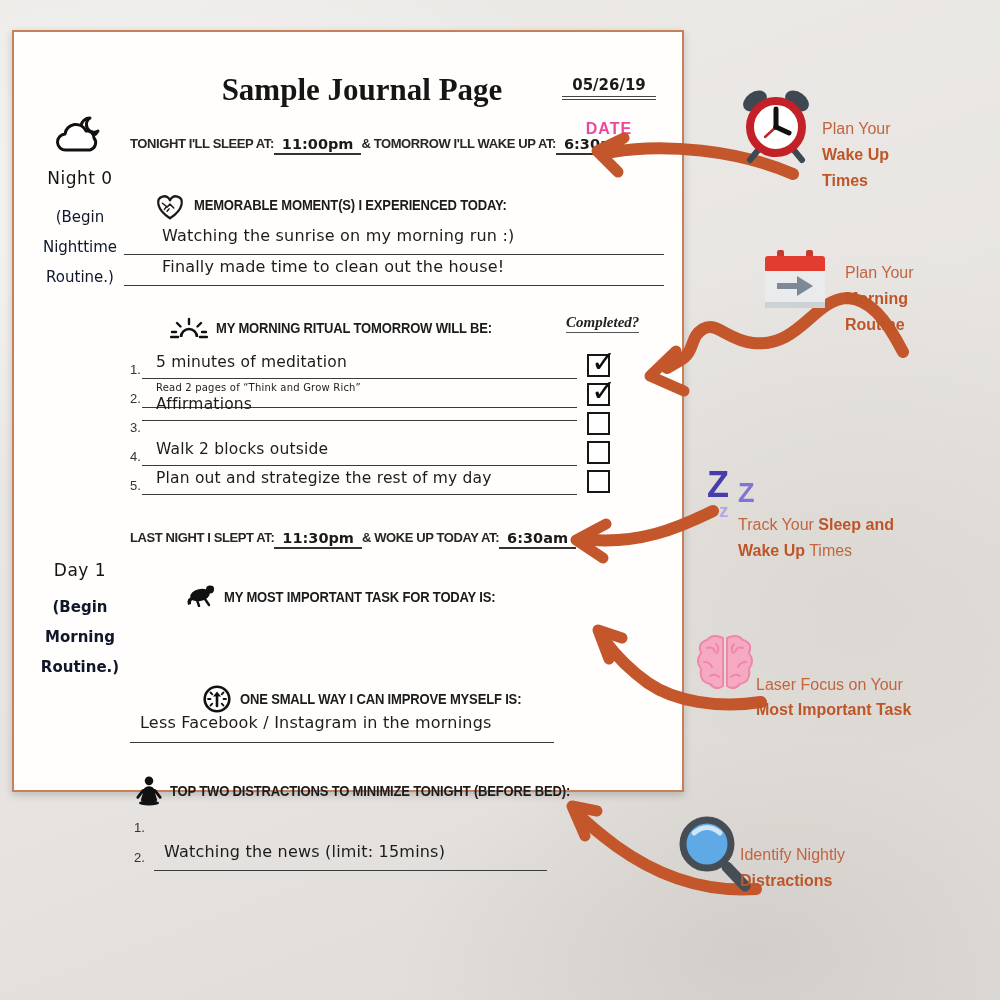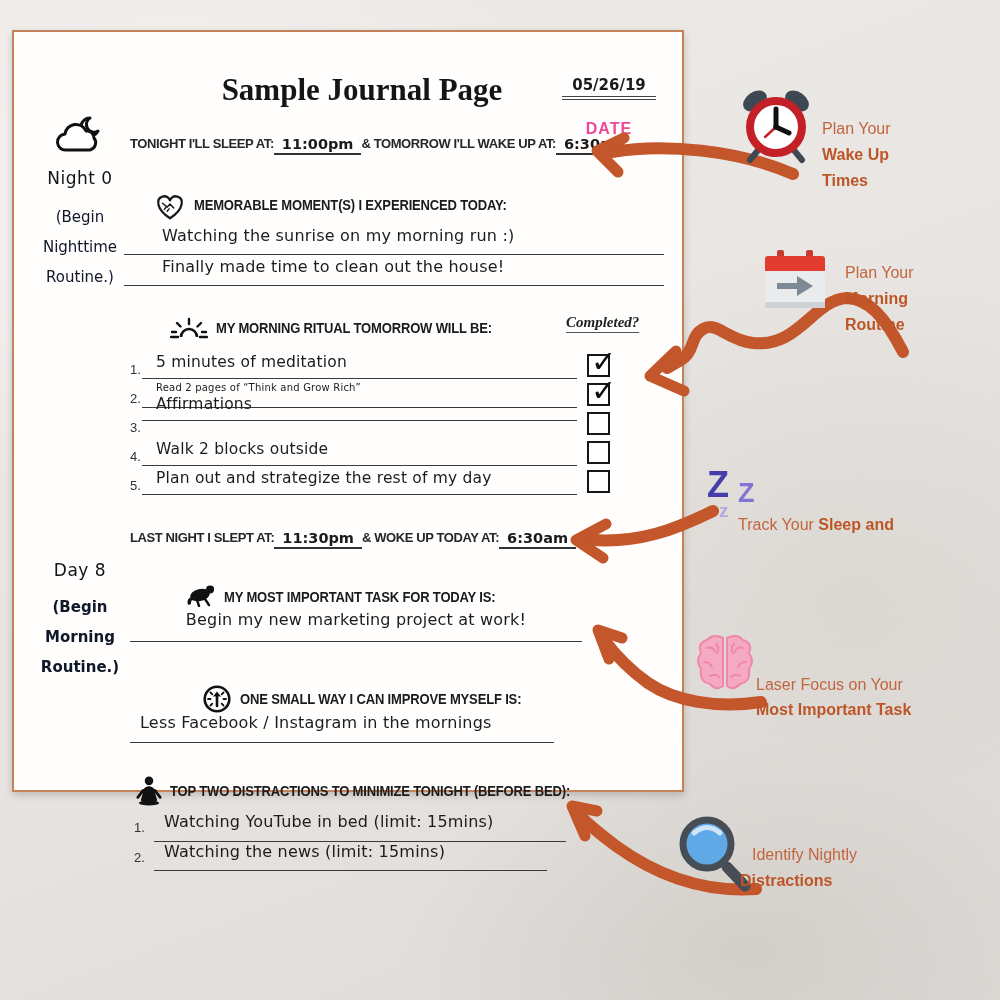--- a/index.html
+++ b/index.html
@@ -114,51 +114,49 @@
       <span class="check"></span>
     </div>
 
     <div class="abs rowflex" style="left:116px; top:498px; width:548px;">
       <span class="plabel">LAST NIGHT I SLEPT AT:</span>
       <span class="fill">11:30pm</span>
       <span class="plabel">&amp; WOKE UP TODAY AT:</span>
       <span class="fill">6:30am</span>
     </div>
 
-    <div class="abs margin-title" style="left:18px; top:528px; width:96px;">Day 8</div>
+    <div class="abs margin-title" style="left:18px; top:528px; width:96px;">Day 1</div>
     <div class="abs margin-note" style="left:10px; top:560px; width:112px;font-weight:bold;">(Begin Morning Routine.)</div>
 
     <svg class="abs" style="left:171px; top:551px;" width="32" height="24" viewBox="0 0 32 24">
       <ellipse cx="15" cy="12" rx="10" ry="6" fill="#111" transform="rotate(-14 15 12)"></ellipse>
       <circle cx="25" cy="6.5" r="4" fill="#111"></circle>
       <circle cx="27" cy="4.5" r="1.6" fill="#111"></circle>
       <path d="M7,14 q-6,1 -4,8 l3,-1 q-0.5,-4 3,-5 z" fill="#111"></path>
       <path d="M20,16 l4,6 M12,17 l2,6" stroke="#111" stroke-width="2.4" stroke-linecap="round"></path>
     </svg>
     <span class="abs shead" style="left:210px; top:556px;">MY MOST IMPORTANT TASK FOR TODAY IS:</span>
-    <div class="abs wline hw" style="left:116px; top:578px; width:452px; height:32px; font-size:16px; text-align:center;">Begin my new marketing project at work!</div>
 
     <svg class="abs" style="left:188px; top:652px;" width="30" height="30" viewBox="0 0 30 30">
       <circle cx="15" cy="15" r="12.3" fill="#fff" stroke="#111" stroke-width="2.6"></circle>
       <path d="M6,15 h2.5 M21.5,15 h2.5 M8.5,21.5 l1.8,-1.8 M19.7,10.3 l1.8,-1.8 M8.5,8.5 l1.8,1.8 M19.7,19.7 l1.8,1.8" stroke="#111" stroke-width="1.8" stroke-linecap="round"></path>
       <path d="M15,22 v-9" stroke="#111" stroke-width="2.6" stroke-linecap="round"></path>
       <path d="M15,7.5 l-4,5 h8 z" fill="#111"></path>
     </svg>
     <span class="abs shead" style="left:226px; top:658px;">ONE SMALL WAY I CAN IMPROVE MYSELF IS:</span>
     <div class="abs wline hw" style="left:116px; top:681px; width:424px; height:30px; padding-left:10px; font-size:16px;">Less Facebook / Instagram in the mornings</div>
 
     <svg class="abs" style="left:119px; top:743px;" width="32" height="32" viewBox="0 0 30 30">
       <circle cx="15" cy="5.5" r="4" fill="#111"></circle>
       <path d="M15,10.5 C10.5,10.5 9,14 9,18 L7.5,23 Q7,25 10,25 L20,25 Q23,25 22.5,23 L21,18 C21,14 19.5,10.5 15,10.5 Z" fill="#111"></path>
       <path d="M9.5,14.5 L4.5,21 M20.5,14.5 L25.5,21" stroke="#111" stroke-width="2.6" stroke-linecap="round"></path>
       <ellipse cx="15" cy="26.2" rx="9.5" ry="2.4" fill="#111"></ellipse>
     </svg>
     <span class="abs shead" style="left:156px; top:750px;">TOP TWO DISTRACTIONS TO MINIMIZE TONIGHT (BEFORE BED):</span>
     <span class="abs num" style="left:120px; top:788px;">1.</span>
-    <div class="abs wline hw" style="left:140px; top:780px; width:412px; height:30px; padding-left:10px; font-size:16px;">Watching YouTube in bed (limit: 15mins)</div>
     <span class="abs num" style="left:120px; top:818px;">2.</span>
     <div class="abs wline hw" style="left:140px; top:810px; width:393px; height:29px; padding-left:10px; font-size:16px;">Watching the news (limit: 15mins)</div>
 
   </div>
 
   <svg class="abs" style="left:0; top:0; pointer-events:none;" width="1000" height="1000" viewBox="0 0 1000 1000" fill="none" stroke="#c4562b" stroke-linecap="round" stroke-linejoin="round">
     <g>
       <path d="M 793,174 C 738,150 664,143 612,152" stroke-width="12"></path>
       <path d="M 624,138 L 597,151 L 618,172" stroke-width="11"></path>
     </g>
@@ -212,36 +210,39 @@
 
   <div class="abs" style="left:705px; top:464px; width:80px; height:60px;">
     <span class="zz" style="left:2px; top:0; font-size:36px; color:#463dab;">Z</span>
     <span class="zz" style="left:33px; top:14px; font-size:27px; color:#8273d6;">Z</span>
     <span class="zz" style="left:14px; top:36px; font-size:19px; color:#b3a6e3;">z</span>
   </div>
   <div class="abs" style="left:738px; top:512px;">
     <div style="line-height:26px; white-space:nowrap;">
       <span class="ann-line">Track Your </span><span class="ann-line ann-bold">Sleep and</span>
     </div>
+    <div style="line-height:26px; white-space:nowrap;">
+      <span class="ann-line ann-bold">Wake Up</span><span class="ann-line"> Times</span>
+    </div>
   </div>
 
   <svg class="abs" style="left:694px; top:632px;" width="62" height="62" viewBox="0 0 62 62">
     <path d="M29,6 Q19,1 13,8 Q3,11 7,21 Q1,29 7,37 Q5,50 16,52 Q22,59 29,54 Z" fill="#f6a9c3" stroke="#ee87a8" stroke-width="2" stroke-linejoin="round"></path>
     <path d="M33,6 Q43,1 49,8 Q59,11 55,21 Q61,29 55,37 Q57,50 46,52 Q40,59 33,54 Z" fill="#f6a9c3" stroke="#ee87a8" stroke-width="2" stroke-linejoin="round"></path>
     <path d="M13,16 q6,-2 8,4 M10,30 q6,0 8,5 M16,44 q5,-3 9,1 M22,12 q4,4 1,9" stroke="#ee87a8" stroke-width="2" fill="none" stroke-linecap="round"></path>
     <path d="M49,16 q-6,-2 -8,4 M52,30 q-6,0 -8,5 M46,44 q-5,-3 -9,1 M40,12 q-4,4 -1,9" stroke="#ee87a8" stroke-width="2" fill="none" stroke-linecap="round"></path>
   </svg>
   <div class="abs" style="left:756px; top:672px;">
     <div class="ann-line" style="line-height:25px;">Laser Focus on Your</div>
     <div class="ann-line ann-bold" style="line-height:25px;">Most Important Task</div>
   </div>
 
   <svg class="abs" style="left:675px; top:812px;" width="78" height="80" viewBox="0 0 78 80">
     <path d="M52,55 L70,74" stroke="#474d55" stroke-width="11" stroke-linecap="round"></path>
     <circle cx="32" cy="32" r="24" fill="#5ea9e6" stroke="#474d55" stroke-width="7"></circle>
     <path d="M19,21 Q32,10 45,21" stroke="#cfe6f8" stroke-width="5" fill="none" stroke-linecap="round"></path>
   </svg>
   <div class="abs" style="left:740px; top:842px;">
-    <div class="ann-line" style="line-height:26px;margin-left:12px;">Identify Nightly</div>
+    <div class="ann-line" style="line-height:26px;">Identify Nightly</div>
     <div class="ann-line ann-bold" style="line-height:26px;">Distractions</div>
   </div>
 
 </div>
 
 </body></html>

